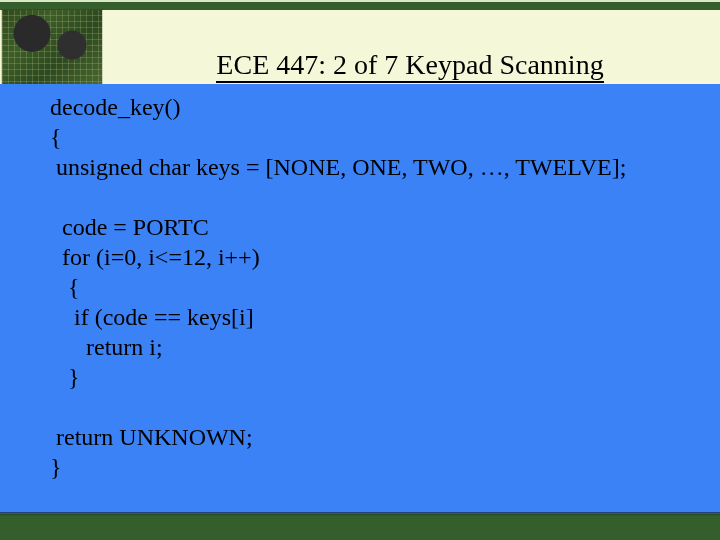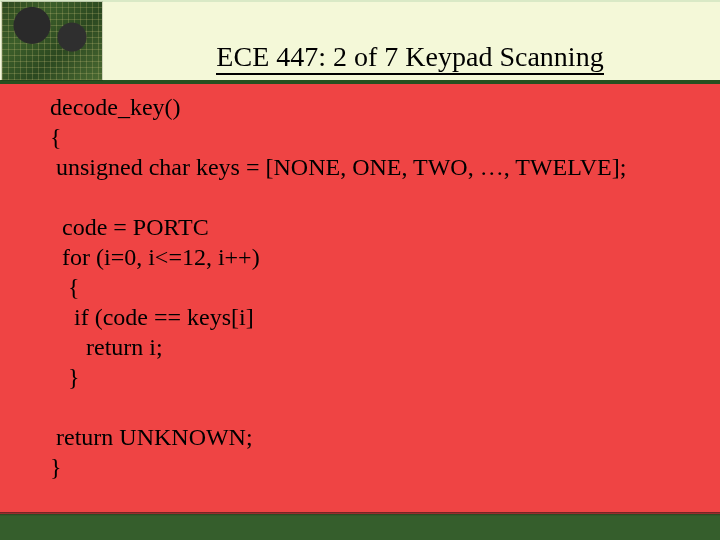--- a/index.html
+++ b/index.html
@@ -20,21 +20,21 @@
     position: absolute;
     left: 0;
     top: 0;
     width: 720px;
     height: 2px;
     background: #d9e9c6;
   }
   .title-band {
     position: absolute;
     left: 0;
-    top: 2px;
+    top: 10px;
     width: 720px;
     height: 78px;
     background: #f4f8d8;
     border-bottom: 4px solid #285020;
   }
   .pcb {
     position: absolute;
     left: 2px;
     top: 0px;
     width: 100px;
@@ -62,21 +62,21 @@
   .title .ul {
     border-bottom: 2px solid #000;
     padding-bottom: 1px;
   }
   .body {
     position: absolute;
     left: 0;
     top: 84px;
     width: 720px;
     height: 430px;
-    background: #ef4444;
+    background: #3b82f6;
   }
   .code {
     position: absolute;
     left: 50px;
     top: 8px;
     right: 20px;
     color: #000;
     font-family: "Times New Roman", Times, serif;
     font-size: 24px;
     line-height: 30px;

